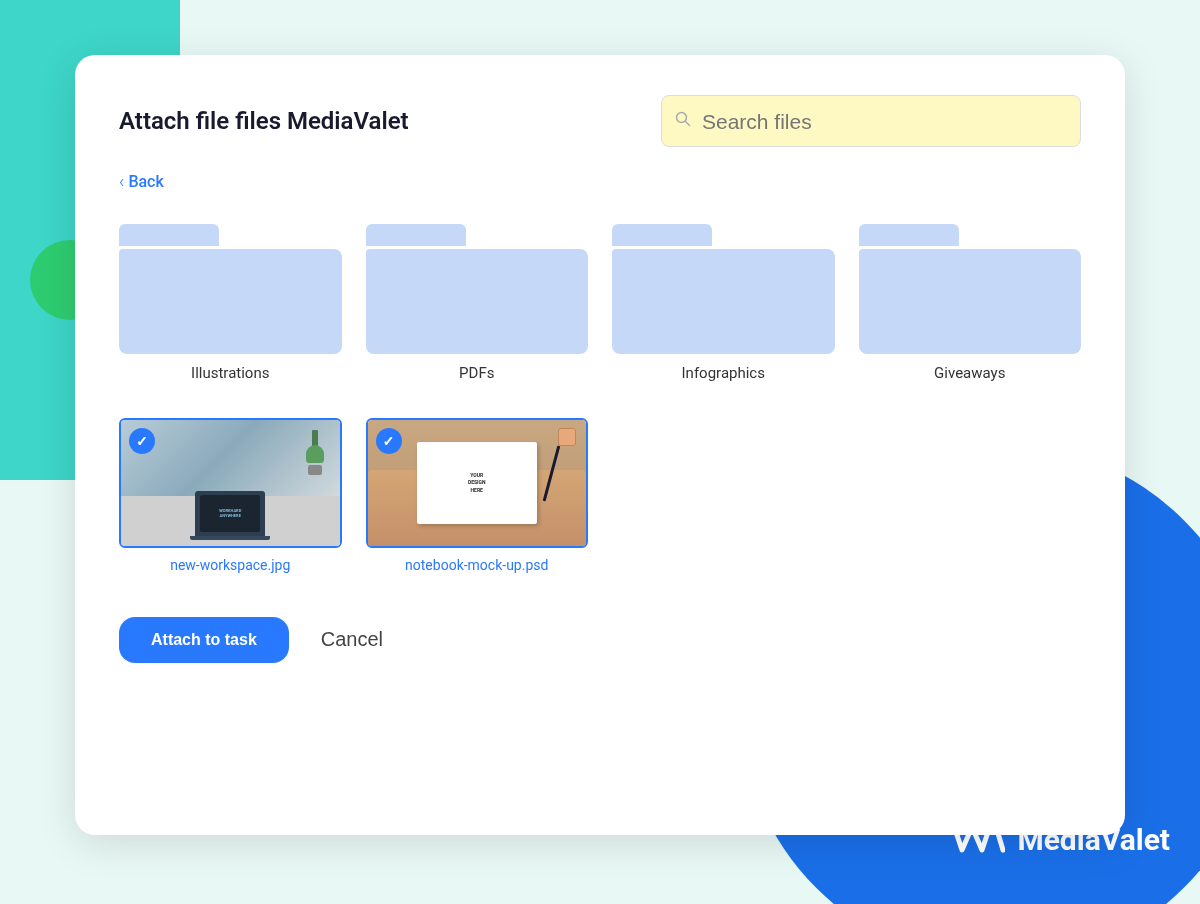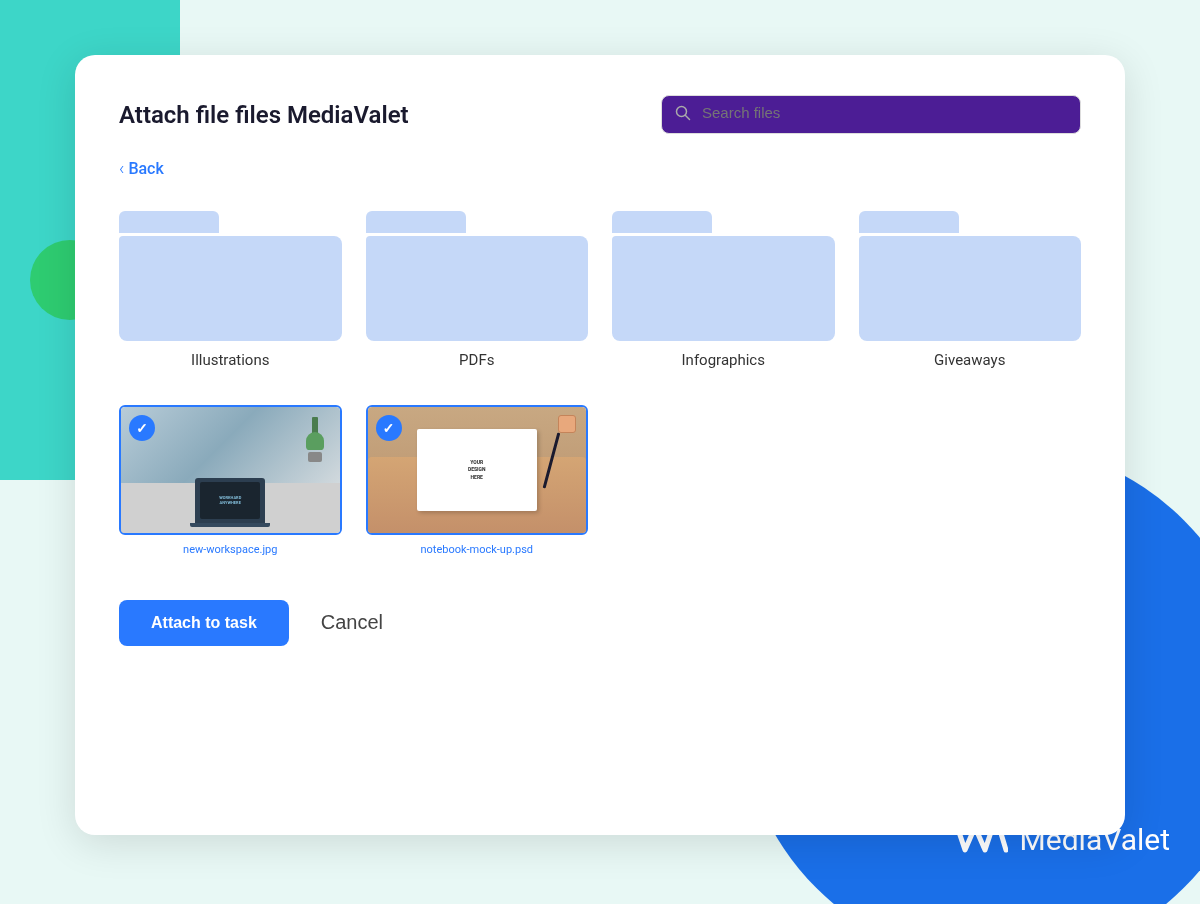--- a/index.html
+++ b/index.html
@@ -110,27 +110,27 @@
       position: absolute;
       left: 14px;
       top: 50%;
       transform: translateY(-50%);
       color: #aaa;
       font-size: 16px;
     }
 
     .search-input {
       width: 100%;
-      padding: 8px 16px 12px 40px;
+      padding: 14px 16px 12px 40px;
       border: 1.5px solid #ddd;
       border-radius: 8px;
-      font-size: 15px;
+      font-size: 21px;
       color: #888;
       outline: none;
-      background: #4c1d95;
+      background: #fef9c3;
     }
 
     
     .back-link {
       display: inline-flex;
       align-items: center;
       gap: 4px;
       color: #2979ff;
       font-size: 16px;
       font-weight: 500;
@@ -232,38 +232,38 @@
       display: flex;
       align-items: center;
       justify-content: center;
       color: white;
       font-size: 14px;
       font-weight: 700;
       z-index: 2;
     }
 
     .file-name {
-      font-size: 11px;
+      font-size: 14px;
       color: #2979ff;
       text-align: center;
       line-height: 1.3;
     }
 
     
     .action-row {
       display: flex;
       align-items: center;
       gap: 24px;
     }
 
     .btn-attach {
       background: #2979ff;
       color: white;
       border: none;
-      border-radius: 8px;
+      border-radius: 16px;
       padding: 14px 32px;
       font-size: 16px;
       font-weight: 600;
       cursor: pointer;
     }
 
     .btn-cancel {
       background: transparent;
       border: none;
       color: #444;
@@ -294,21 +294,21 @@
 <div class="bg-yellow-square"></div>
 
 <div class="mediavalet-brand">
   <span style="font-size:36px; font-weight:900; letter-spacing:-1px; color:white;">
     
     <svg width="55" height="40" viewBox="0 0 55 40" fill="white">
       <path d="M2 5 L12 35 L22 12 L32 35 L42 5" stroke="white" stroke-width="5" fill="none" stroke-linecap="round" stroke-linejoin="round"></path>
       <path d="M44 5 L53 35" stroke="white" stroke-width="5" fill="none" stroke-linecap="round"></path>
     </svg>
   </span>
-  <span style="font-size:30px; font-weight:400; color:white;">MediaValet</span>
+  <span style="font-size:30px; font-weight:700; color:white;">MediaValet</span>
 </div>
 
 <div class="modal">
 
   
   <div class="modal-header">
     <h1 class="modal-title">Attach file files MediaValet</h1>
 
     <div class="search-container">
       <span class="search-icon">

